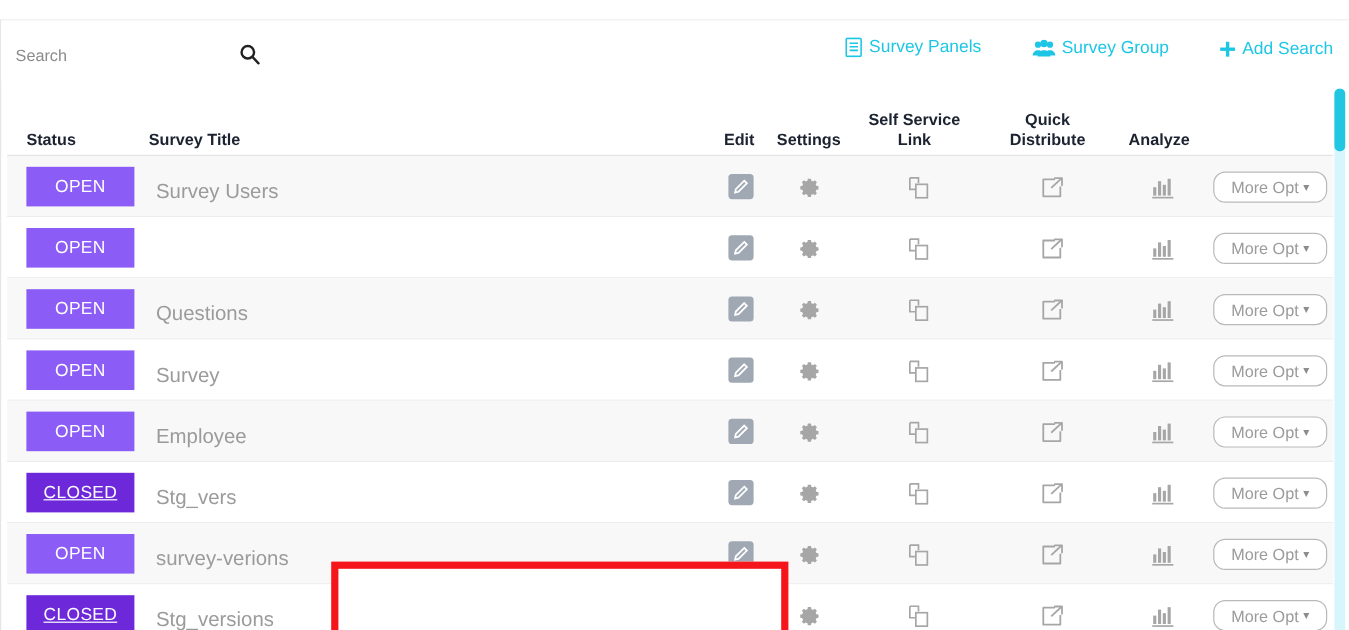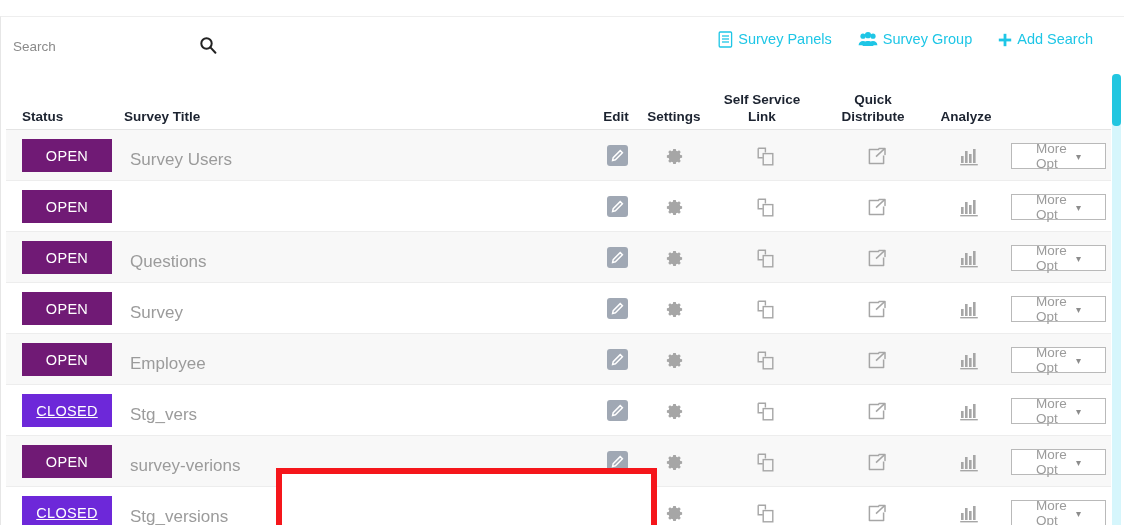--- a/index.html
+++ b/index.html
@@ -45,23 +45,23 @@
   .search-icon {
     position: absolute;
     left: 186px; top: 1px;
     width: 18px; height: 18px;
     color: #222;
     cursor: pointer;
   }
 
   .toplinks {
     position: absolute;
-    right: 18px; top: 14px;
-    display: flex; align-items: center;
-    gap: 26px;
+    right: 0; top: 14px;
+    display: flex; align-items: flex-end;
+    gap: 42px;
   }
   .toplink {
     display: flex; align-items: center;
     gap: 5px;
     color: #1ec6e6;
     font-size: 14.5px;
     text-decoration: none;
     cursor: pointer;
     white-space: nowrap;
   }
@@ -100,21 +100,21 @@
   .badge {
     position: absolute;
     left: 16px; top: 9px;
     width: 90px; height: 33px;
     display: flex; align-items: center; justify-content: center;
     color: #ffffff;
     font-size: 14.5px;
     letter-spacing: .3px;
     cursor: pointer;
   }
-  .badge.open   { background: #701a75; }
+  .badge.open   { background: #8b5cf6; }
   .badge.closed { background: #6d28d9; text-decoration: underline; }
 
   .title {
     position: absolute;
     left: 124px; top: 20px;
     font-size: 17px;
     color: #9b9b9b;
     white-space: nowrap;
   }
 
@@ -135,24 +135,24 @@
     width: 21px; height: 21px;
     top: 15px; margin-left: -10px;
     color: #ffffff;
   }
 
   .moreopt {
     position: absolute;
     top: 13px; left: 1005px;
     width: 95px; height: 26px;
     border: 1px solid #b9b9b9;
-    border-radius: 0;
+    border-radius: 10px;
     background: #fff;
     display: flex; align-items: center;
-    padding: 0 24px;
+    padding: 0 14px;
     font-size: 13.5px;
     color: #9b9b9b;
     cursor: pointer;
     justify-content: space-between;
   }
   .moreopt .cv { font-size: 10px; color: #8c8c8c; }
 
   
   .tooltip {
     position: absolute;

